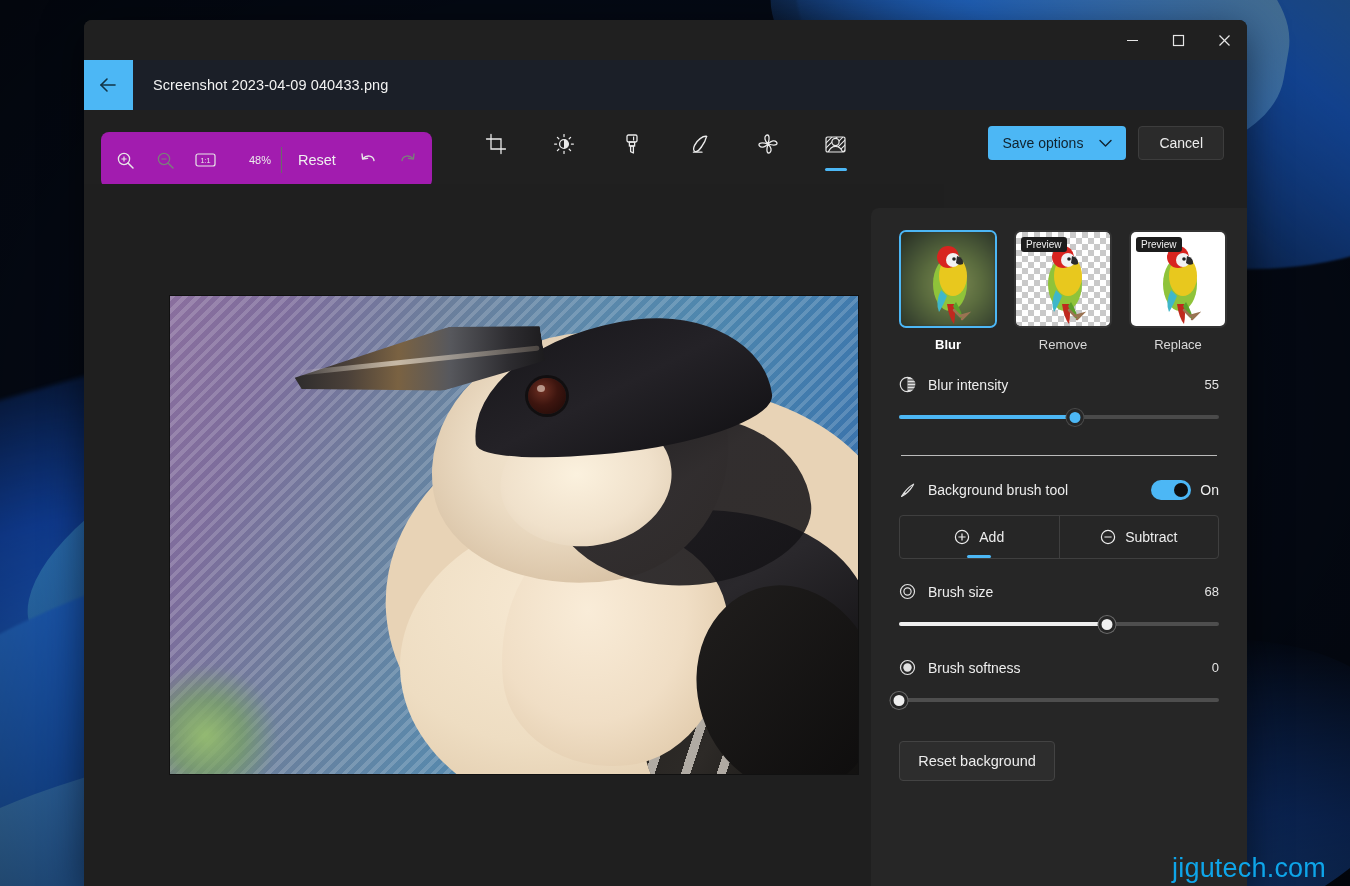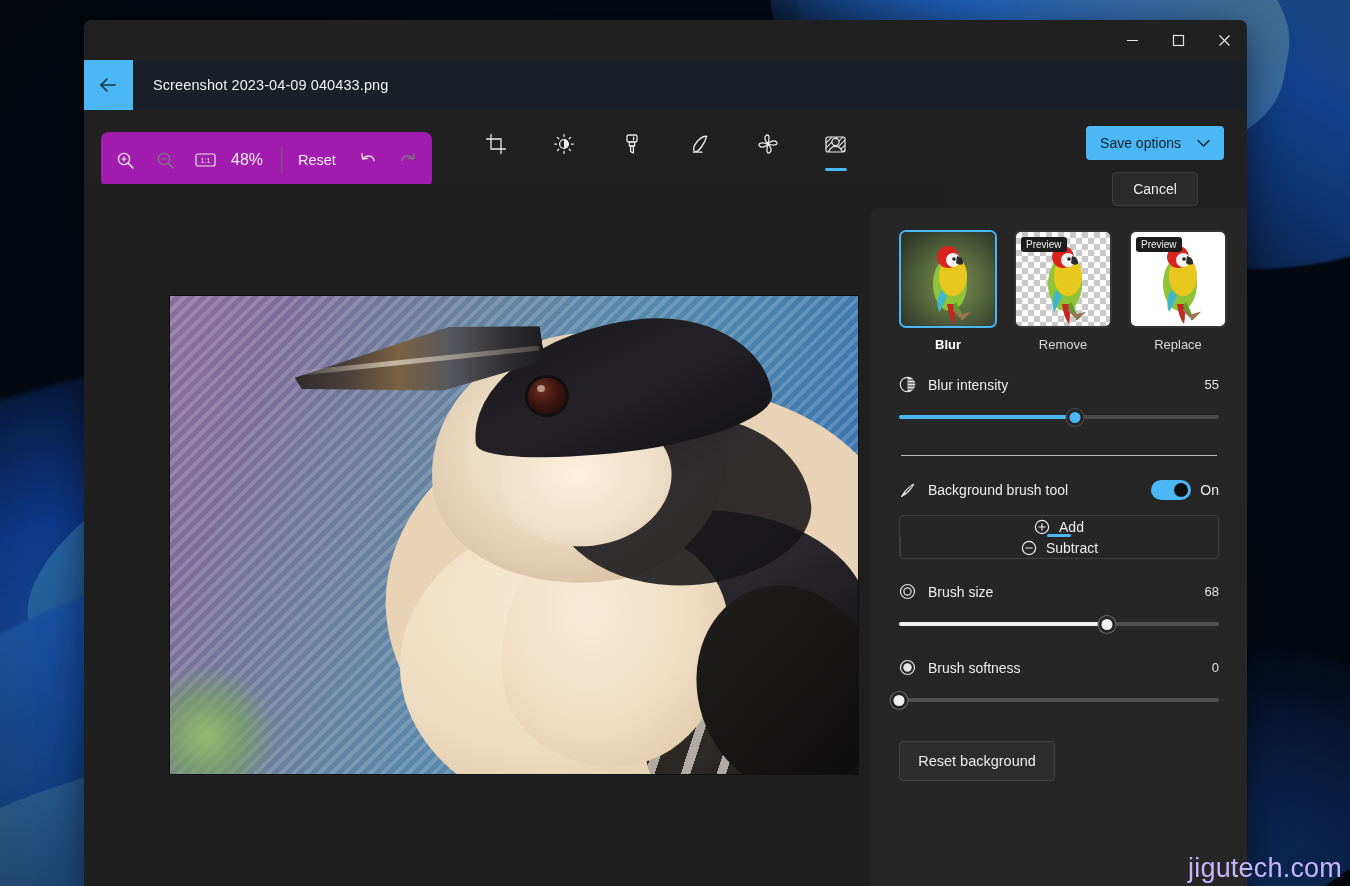--- a/index.html
+++ b/index.html
@@ -43,22 +43,22 @@
     background:linear-gradient(20deg,#2f86f2 0%, #14459f 50%, rgba(8,20,52,0) 88%);
     transform:rotate(-12deg); opacity:.85;
   }
   #desktop .vignette {
     position:absolute; inset:0;
     background:radial-gradient(ellipse at 50% 45%, rgba(0,0,0,0) 35%, rgba(0,0,0,.55) 100%);
   }
 
   
   #watermark {
-    position:absolute; right:8px; bottom:2px; z-index:60;
-    font-size:27px; color:#c4b5fd; letter-spacing:.2px;
+    position:absolute; right:24px; bottom:2px; z-index:60;
+    font-size:27px; color:#0ea5e9; letter-spacing:.2px;
     font-family:"Liberation Sans", sans-serif;
   }
 
   
   #app-window {
     position:absolute; left:84px; top:20px; width:1163px; height:866px;
     background:#202020; border-radius:8px 8px 0 0; overflow:hidden;
     box-shadow:0 10px 40px rgba(0,0,0,.55);
   }
 
@@ -94,21 +94,21 @@
     position:absolute; left:17px; top:22px; height:56px;
     background:#a21caf; border-radius:8px; display:flex; align-items:center;
     padding:0 4px;
   }
   .zbtn {
     width:40px; height:40px; display:flex; align-items:center; justify-content:center;
     border-radius:5px; color:#e8e8e8;
   }
   .zbtn.dim { color:#7c7c7c; }
   #zoom-level {
-    min-width:52px; text-align:left; font-size:16px; color:#ececec; padding:0 6px;
+    min-width:52px; text-align:right; font-size:11px; color:#ececec; padding:0 6px;
   }
   .zsep { width:1px; height:26px; background:#6a6a6a; margin:0 4px; }
   #reset-zoom {
     font-size:14.5px; color:#f0f0f0; padding:0 12px; height:36px;
     display:flex; align-items:center; border-radius:5px;
   }
 
   #tool-group {
     position:absolute; left:50%; top:10px; transform:translateX(-50%);
     display:flex; align-items:center; gap:20px;
@@ -116,21 +116,21 @@
   .tool {
     width:48px; height:48px; display:flex; align-items:center; justify-content:center;
     border-radius:6px; color:#eaeaea; position:relative;
   }
   .tool.active::after {
     content:""; position:absolute; left:50%; transform:translateX(-50%);
     bottom:-3px; width:22px; height:3px; border-radius:2px; background:#4cb7f5;
   }
 
   #action-group {
-    position:absolute; right:23px; top:16px; display:flex; align-items:center; gap:12px;flex-direction:column;
+    position:absolute; right:23px; top:16px; display:flex; align-items:center; gap:12px;
   }
   #save-options {
     height:34px; background:#4cb7f5; border-radius:4px; color:#10222e;
     display:flex; align-items:center; padding:0 14px; font-size:14px; gap:16px;
   }
   #cancel-button {
     height:34px; background:#2b2b2b; border:1px solid #3d3d3d; border-radius:4px;
     color:#ececec; display:flex; align-items:center; padding:0 20px; font-size:14px;
   }
 
@@ -321,21 +321,21 @@
   }
   .toggle .knob {
     position:absolute; right:3px; top:3px; width:14px; height:14px; border-radius:50%;
     background:#101010;
   }
   .toggle-label { font-size:14px; color:#ededed; }
 
   
   #segmented {
     margin-top:15px; height:44px; border:1px solid #3f3f3f; border-radius:4px;
-    display:flex; overflow:hidden;flex-direction:column;
+    display:flex; overflow:hidden;
   }
   .seg {
     flex:1; display:flex; align-items:center; justify-content:center; gap:9px;
     font-size:14px; color:#ededed; position:relative;
   }
   .seg + .seg { border-left:1px solid #3f3f3f; }
   .seg.active::after {
     content:""; position:absolute; left:50%; transform:translateX(-50%);
     bottom:0; width:24px; height:3px; background:#4cb7f5; border-radius:2px;
   }

